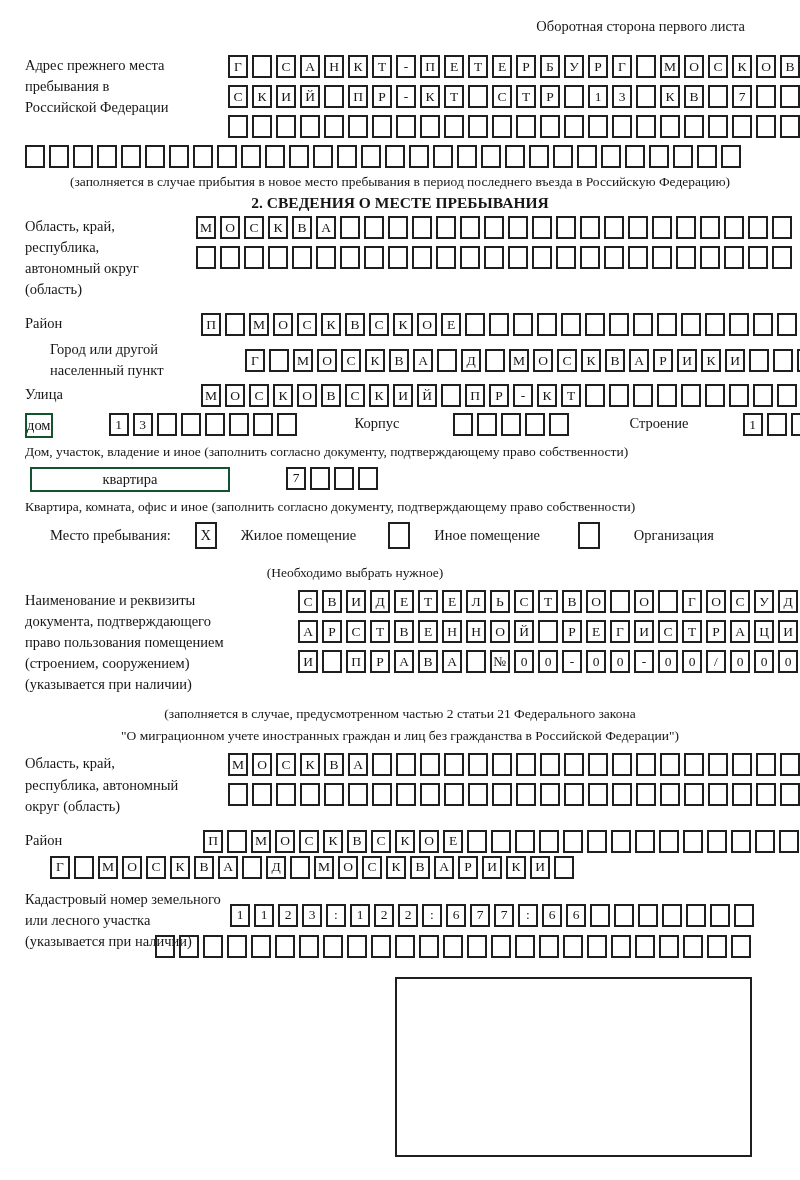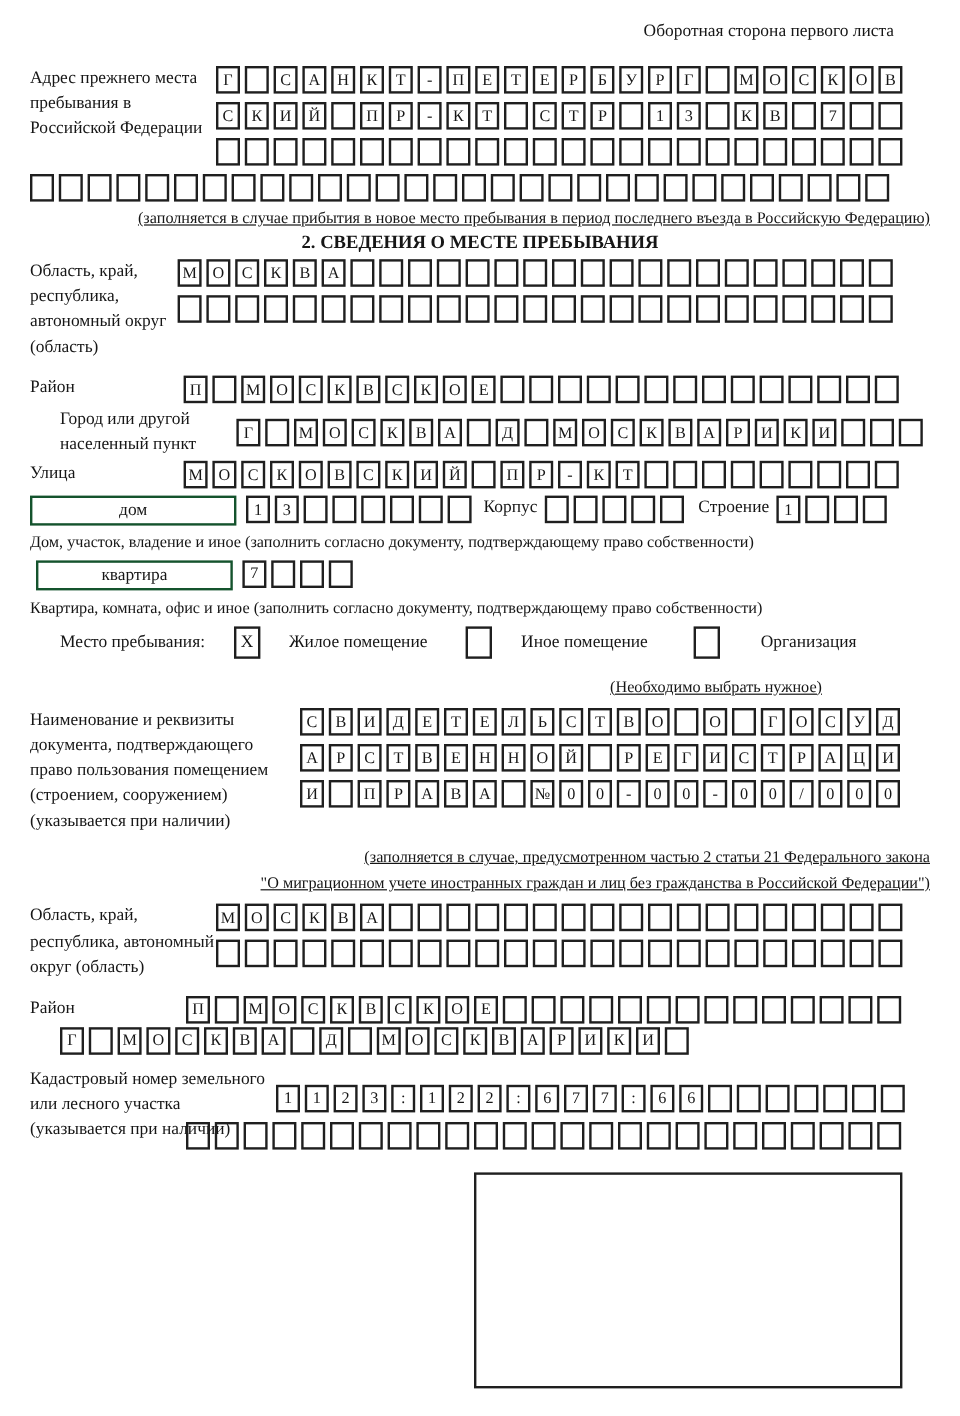--- a/index.html
+++ b/index.html
@@ -6,35 +6,35 @@
   html,body { background:#ffffff; }
   body {
     width:800px; height:1180px;
     color:#161616;
     font-family:"Liberation Serif","DejaVu Serif",serif;
   }
   .page { position:relative; width:800px; height:1180px; padding:10px 25px 0 25px; overflow:hidden; }
 
   .hdr { margin-top:8px; text-align:right; padding-right:30px; font-size:14.5px; }
 
-  .frow { display:flex; align-items:flex-start; }
+  .frow { display:flex; align-items:flex-start;gap:48px; }
   .frow.vcenter { align-items:center;margin-left:25px; }
   .lbl { font-size:14.5px; line-height:1.45; flex:0 0 auto; }
 
   .box-row { display:flex; gap:4px; }
   .rows > .box-row + .box-row { margin-top:7px; }
   .cell {
     flex:0 0 20px; width:20px; height:23px;
     border:2px solid #1f1f1f;
     display:flex; align-items:center; justify-content:center;
     font-size:13.5px; line-height:1;
   }
 
   .note { font-size:13.5px; line-height:1.35; }
-  .center { text-align:right;text-decoration:underline; }
+  .center { text-align:center; }
   .title { font-weight:bold; font-size:15.5px; text-align:center; }
 
   .widebox {
     height:25px; border:2px solid #14532d;
     display:flex; align-items:center; justify-content:center;
     font-size:14.5px;
   }
   .checkbox {
     width:22px; height:27px; border:2px solid #1f1f1f;
     display:inline-flex; align-items:center; justify-content:center;
@@ -350,21 +350,21 @@
     <div class="box-row">
         <span class="cell">1</span>
         <span class="cell"></span>
         <span class="cell"></span>
         <span class="cell"></span>
       </div>
   </div>
   <div class="note" style="margin-top:5px">Дом, участок, владение и иное (заполнить согласно документу, подтверждающему право собственности)</div>
 
   <div class="frow" style="margin-top:5px">
-    <div class="widebox" style="width:164px;margin-left:5px">квартира</div>
+    <div class="widebox" style="width:200px;margin-left:5px">квартира</div>
     <div class="box-row" style="margin-left:8px">
         <span class="cell">7</span>
         <span class="cell"></span>
         <span class="cell"></span>
         <span class="cell"></span>
       </div>
   </div>
   <div class="note" style="margin-top:6px">Квартира, комната, офис и иное (заполнить согласно документу, подтверждающему право собственности)</div>
 
   <div class="frow vcenter" style="margin-top:6px;gap:24px">

